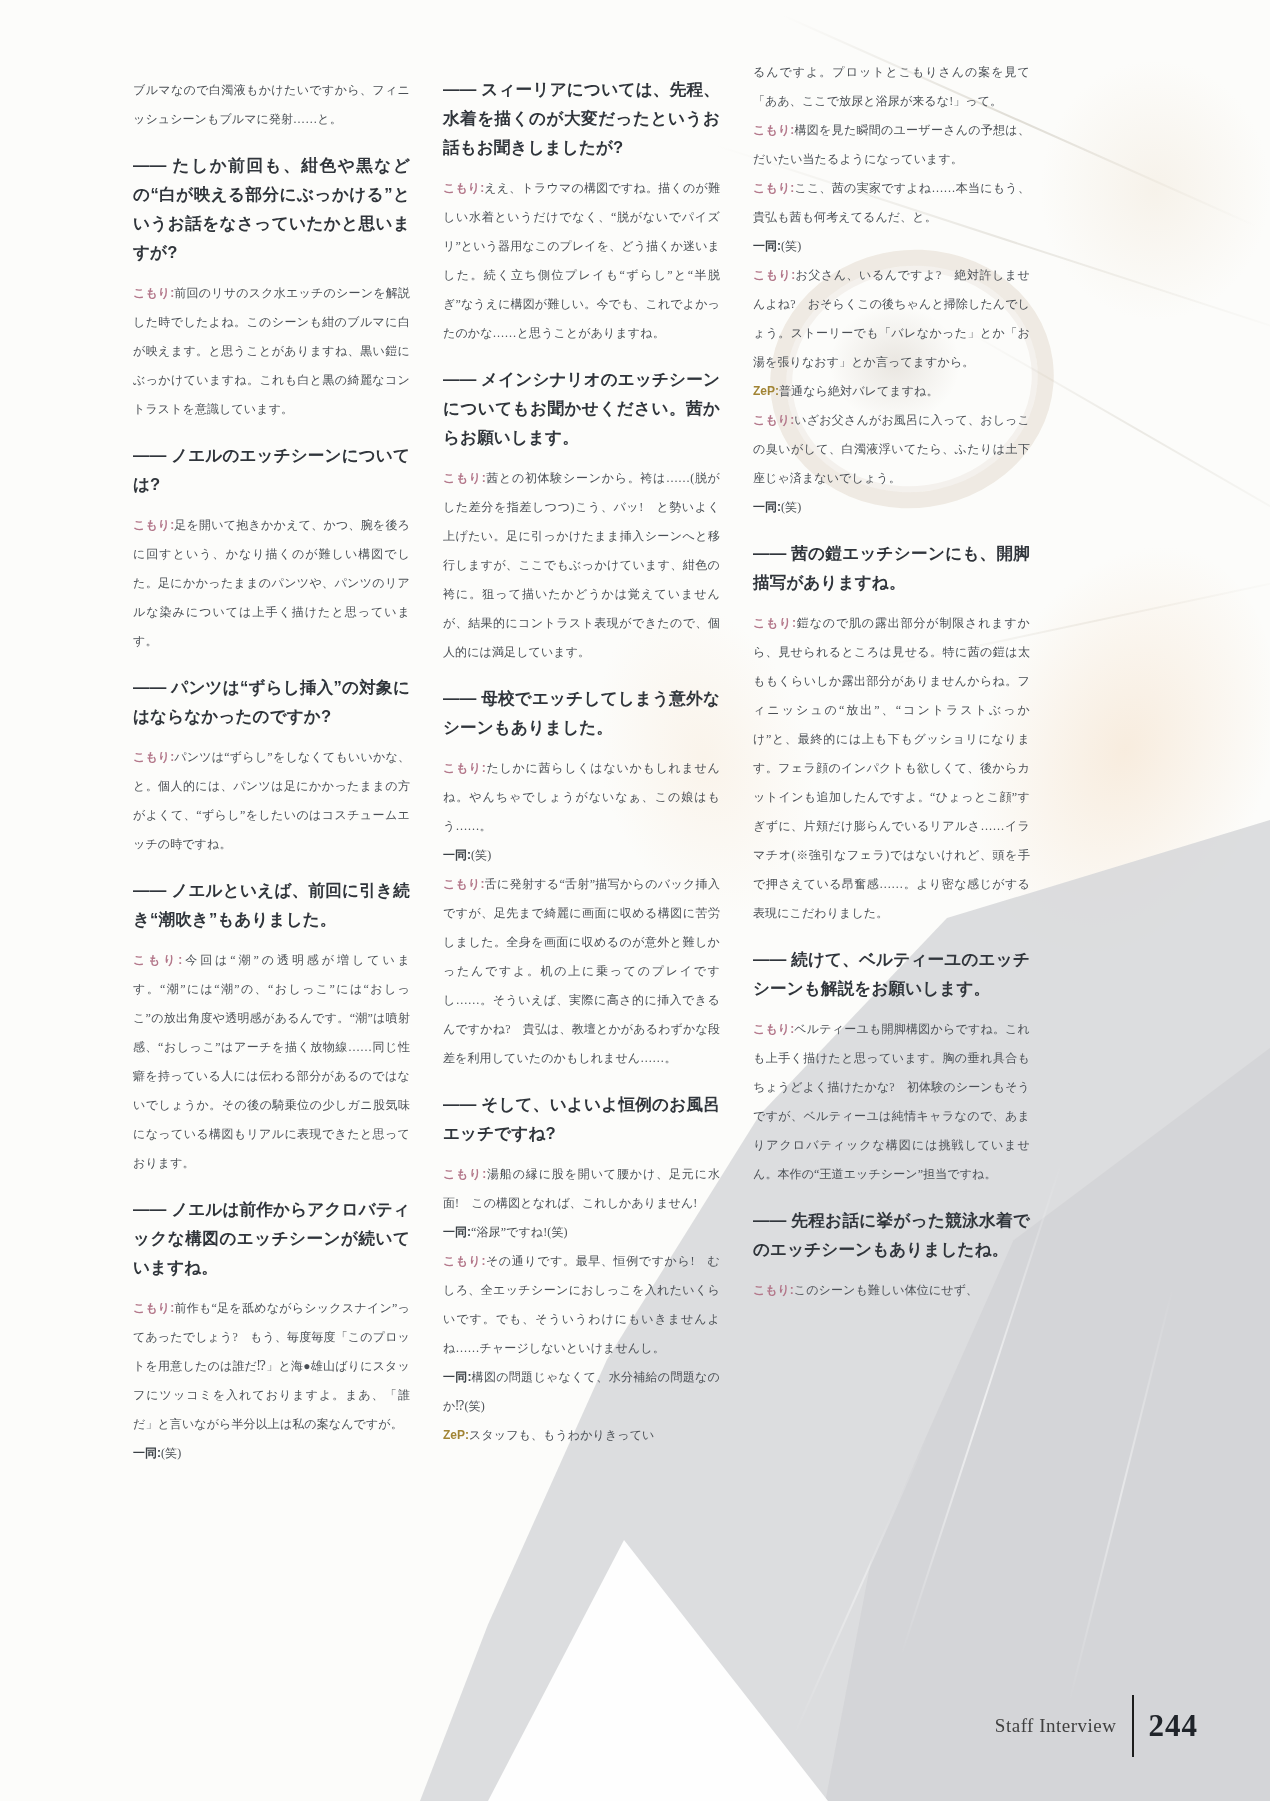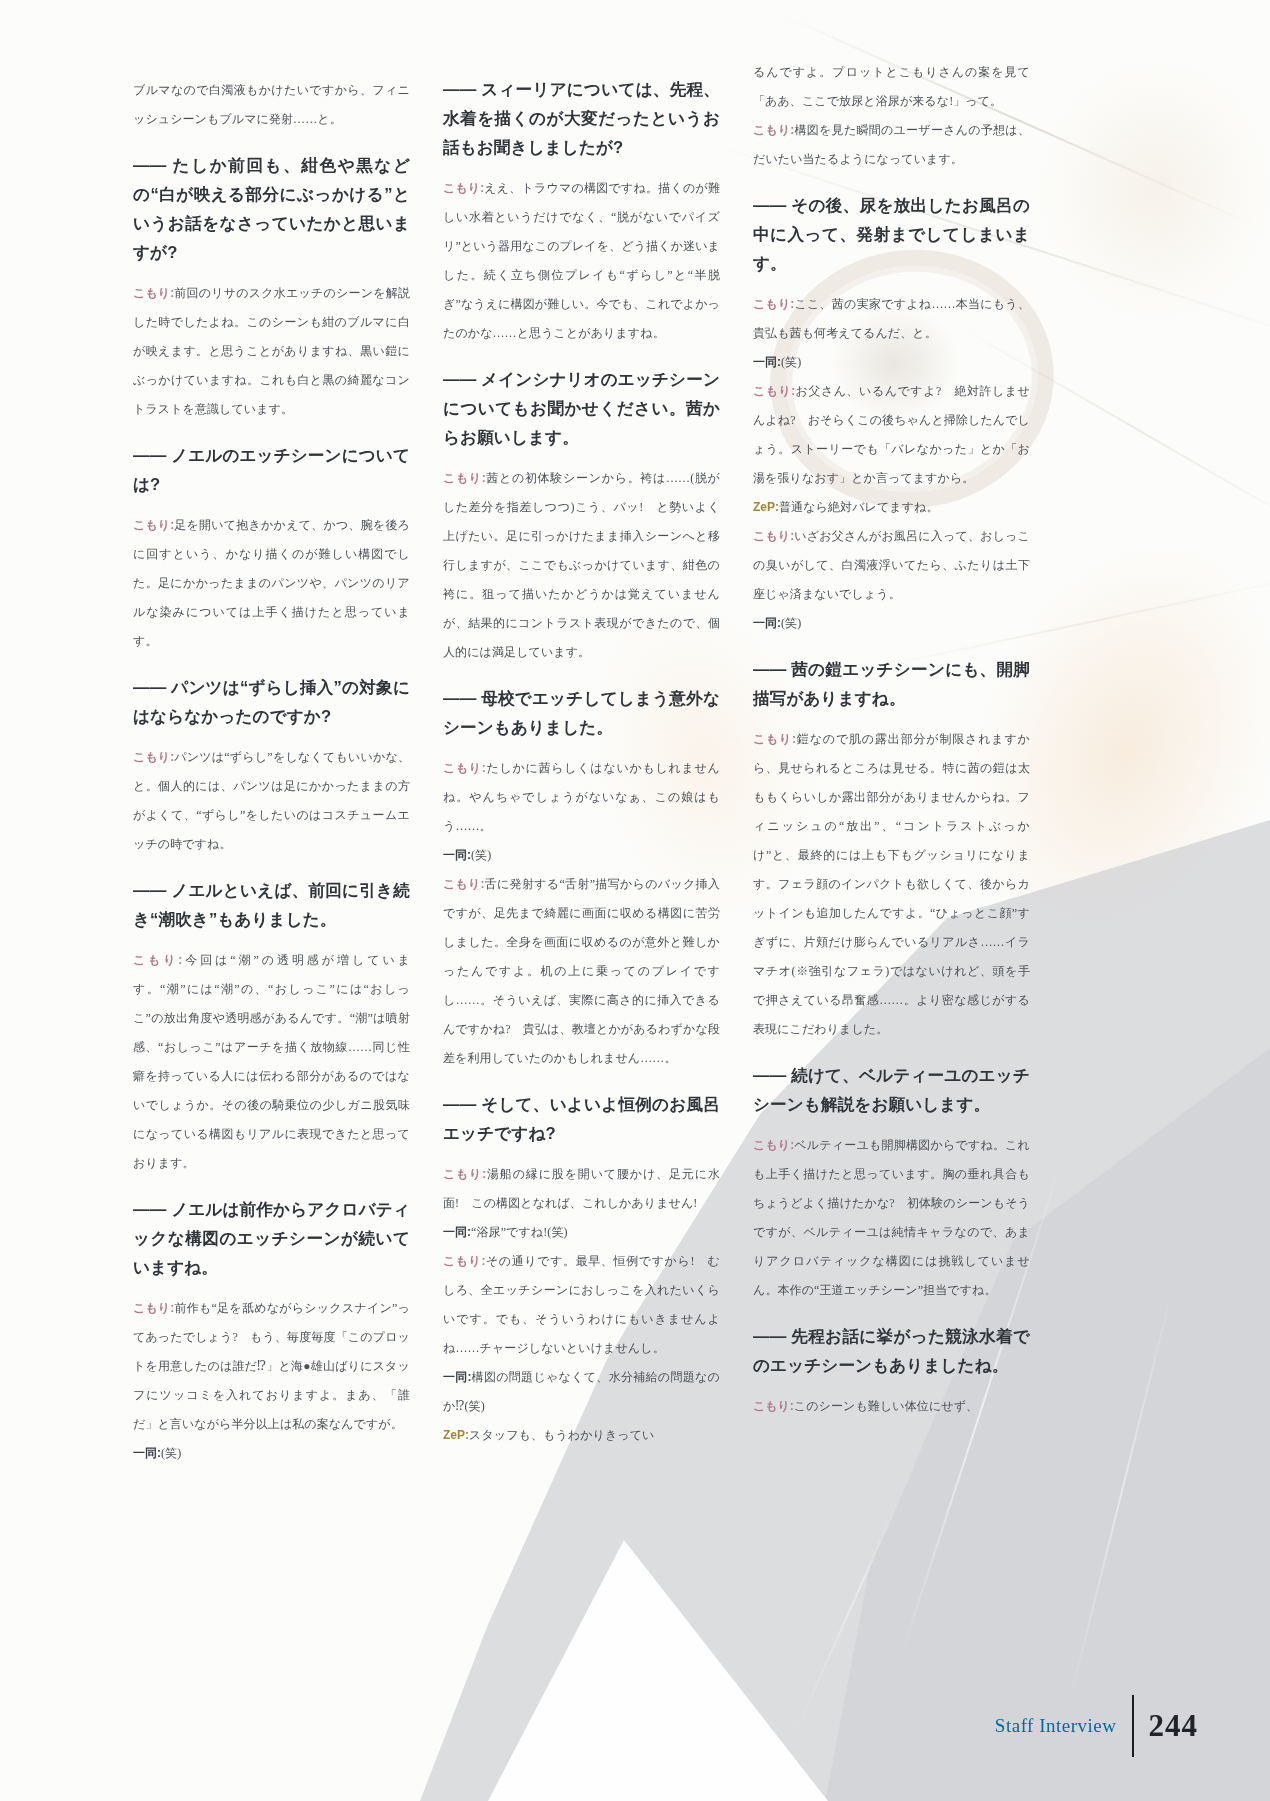--- a/index.html
+++ b/index.html
@@ -77,21 +77,21 @@
     font-weight:bold;
     letter-spacing:0;
   }
   
   .footer{
     position:absolute;right:72px;bottom:44px;
     display:flex;align-items:center;gap:15px;z-index:3;
   }
   .footer-label{
     font-family:"Liberation Serif","DejaVu Serif",serif;
-    font-size:19px;color:#0369a1;letter-spacing:.5px;
+    font-size:19px;color:#404040;letter-spacing:.5px;
   }
   .footer-divider{width:2px;height:62px;background:#1c1c1c;}
   .footer-page{
     font-family:"Liberation Serif","DejaVu Serif",serif;
     font-size:31px;font-weight:bold;color:#20242a;letter-spacing:1px;
   }
 </style>
 </head>
 <body>
 
@@ -140,21 +140,20 @@
         <p class="block question"><span>―― そして、いよいよ恒例のお風呂エッチですね?</span></p>
         <p class="block speech"><span class="speaker" style="color: rgb(179, 119, 138);">こもり:</span><span>湯船の縁に股を開いて腰かけ、足元に水面!　この構図となれば、これしかありません!</span></p>
         <p class="block speech"><span class="speaker" style="color: rgb(58, 64, 70);">一同:</span><span>“浴尿”ですね!(笑)</span></p>
         <p class="block speech"><span class="speaker" style="color: rgb(179, 119, 138);">こもり:</span><span>その通りです。最早、恒例ですから!　むしろ、全エッチシーンにおしっこを入れたいくらいです。でも、そういうわけにもいきませんよね……チャージしないといけませんし。</span></p>
         <p class="block speech"><span class="speaker" style="color: rgb(58, 64, 70);">一同:</span><span>構図の問題じゃなくて、水分補給の問題なのか⁉(笑)</span></p>
         <p class="block speech"><span class="speaker" style="color: rgb(161, 132, 52);">ZeP:</span><span>スタッフも、もうわかりきってい</span></p>
       </div>
       <div class="column">
         <p class="block continuation"><span>るんですよ。プロットとこもりさんの案を見て「ああ、ここで放尿と浴尿が来るな!」って。</span></p>
         <p class="block speech"><span class="speaker" style="color: rgb(179, 119, 138);">こもり:</span><span>構図を見た瞬間のユーザーさんの予想は、だいたい当たるようになっています。</span></p>
-        <p class="block question"><span>―― その後、尿を放出したお風呂の中に入って、発射までしてしまいます。</span></p>
         <p class="block speech"><span class="speaker" style="color: rgb(179, 119, 138);">こもり:</span><span>ここ、茜の実家ですよね……本当にもう、貴弘も茜も何考えてるんだ、と。</span></p>
         <p class="block speech"><span class="speaker" style="color: rgb(58, 64, 70);">一同:</span><span>(笑)</span></p>
         <p class="block speech"><span class="speaker" style="color: rgb(179, 119, 138);">こもり:</span><span>お父さん、いるんですよ?　絶対許しませんよね?　おそらくこの後ちゃんと掃除したんでしょう。ストーリーでも「バレなかった」とか「お湯を張りなおす」とか言ってますから。</span></p>
         <p class="block speech"><span class="speaker" style="color: rgb(161, 132, 52);">ZeP:</span><span>普通なら絶対バレてますね。</span></p>
         <p class="block speech"><span class="speaker" style="color: rgb(179, 119, 138);">こもり:</span><span>いざお父さんがお風呂に入って、おしっこの臭いがして、白濁液浮いてたら、ふたりは土下座じゃ済まないでしょう。</span></p>
         <p class="block speech"><span class="speaker" style="color: rgb(58, 64, 70);">一同:</span><span>(笑)</span></p>
         <p class="block question"><span>―― 茜の鎧エッチシーンにも、開脚描写がありますね。</span></p>
         <p class="block speech"><span class="speaker" style="color: rgb(179, 119, 138);">こもり:</span><span>鎧なので肌の露出部分が制限されますから、見せられるところは見せる。特に茜の鎧は太ももくらいしか露出部分がありませんからね。フィニッシュの“放出”、“コントラストぶっかけ”と、最終的には上も下もグッショリになります。フェラ顔のインパクトも欲しくて、後からカットインも追加したんですよ。“ひょっとこ顔”すぎずに、片頬だけ膨らんでいるリアルさ……イラマチオ(※強引なフェラ)ではないけれど、頭を手で押さえている昂奮感……。より密な感じがする表現にこだわりました。</span></p>
         <p class="block question"><span>―― 続けて、ベルティーユのエッチシーンも解説をお願いします。</span></p>
         <p class="block speech"><span class="speaker" style="color: rgb(179, 119, 138);">こもり:</span><span>ベルティーユも開脚構図からですね。これも上手く描けたと思っています。胸の垂れ具合もちょうどよく描けたかな?　初体験のシーンもそうですが、ベルティーユは純情キャラなので、あまりアクロバティックな構図には挑戦していません。本作の“王道エッチシーン”担当ですね。</span></p>

